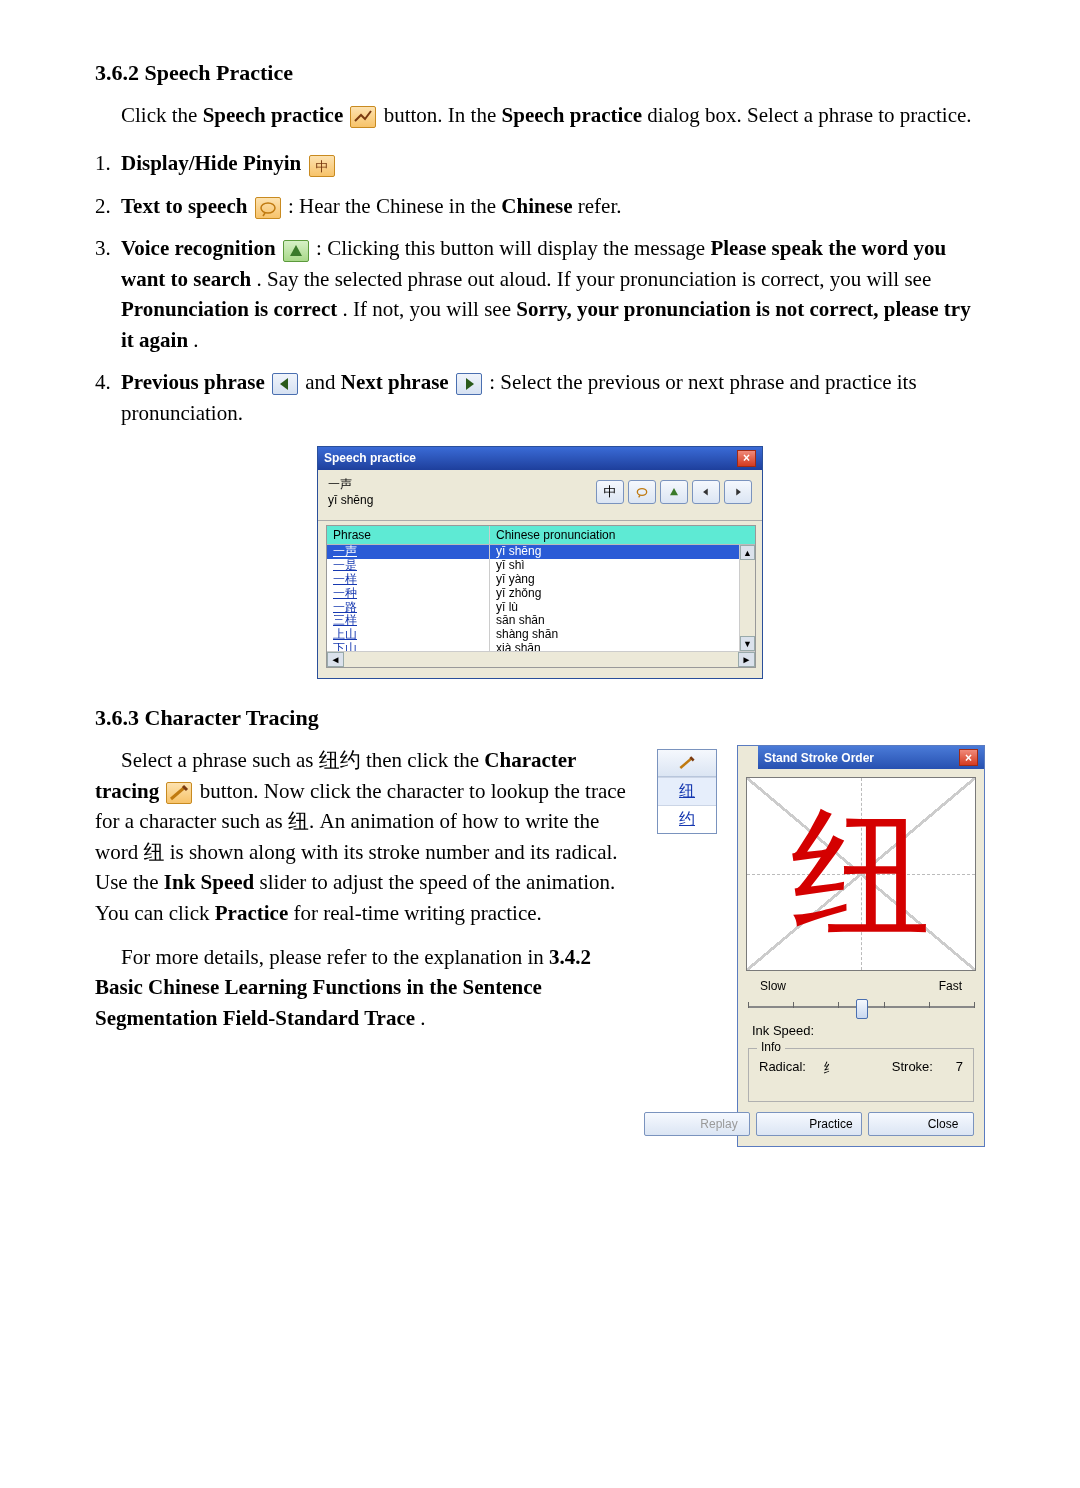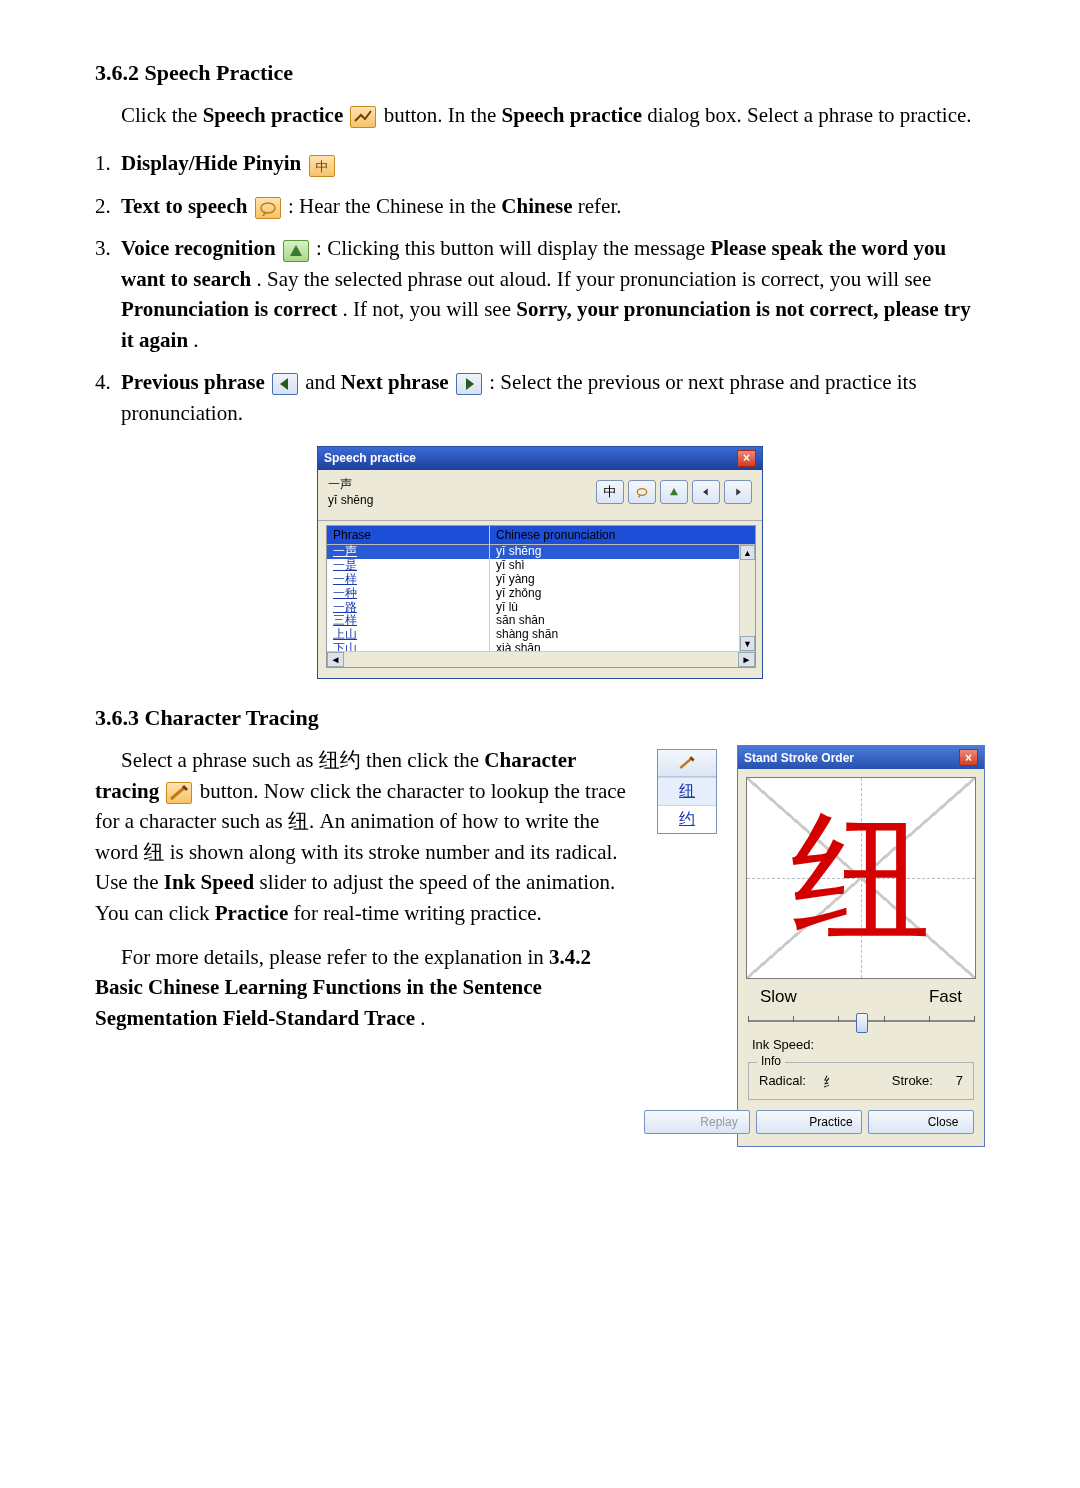--- a/index.html
+++ b/index.html
@@ -108,21 +108,21 @@
     width:26px;height:22px;border:1px solid #7a93be;border-radius:3px;
     background:linear-gradient(#f5f8fd,#dbe5f3);
     display:flex;align-items:center;justify-content:center;
     font-size:13px;
   }
   .sp-body { padding:4px 8px 10px 8px; }
   .sp-tbl {
     border:1px solid #999; background:#fff; width:100%;
     display:flex; flex-direction:column;
   }
-  .sp-head { display:flex; background:#1d4ed8; border-bottom:1px solid #bbb; font-size:12px;align-items:flex-end; }
+  .sp-head { display:flex; background:#5eead4; border-bottom:1px solid #bbb; font-size:12px;align-items:flex-end; }
   .sp-head div { padding:2px 6px; }
   .c1 { width:150px; border-right:1px solid #ccc; }
   .c2 { flex:1; }
   .sp-rows { max-height:106px; overflow:hidden; position:relative; }
   .sp-row { display:flex; font-size:12px; }
   .sp-row div { padding:0 6px; line-height:1.15; }
   .sp-row.sel { background:#2a5bd6; color:#fff; }
   .sp-row .c1 { color:#1638b0; text-decoration:underline; }
   .sp-row.sel .c1 { color:#fff; }
   .sp-scroll {
@@ -166,21 +166,21 @@
   .sso {
     width:246px;height:400px;
     border:1px solid #5a7bc0;
     background:#ece9d8;
     font-family:Tahoma,Arial,sans-serif;font-size:12px;
     display:flex;flex-direction:column;
   }
   .sso-title {
     background:linear-gradient(#4a7bd8,#2750b0);
     color:#fff;font-weight:bold;padding:3px 6px;
-    display:flex;justify-content:space-between;align-items:center;
+    display:flex;justify-content:space-between;align-items:center;margin-left:20px;
   }
   .sso-close{
     width:17px;height:15px;background:linear-gradient(#f08a7a,#d43a1f);
     border:1px solid #a02a14;color:#fff;font-weight:bold;
     display:flex;align-items:center;justify-content:center;font-size:12px;line-height:1;
   }
   .canvas-wrap{
     margin:8px;border:1px solid #7a7a7a;background:#fff;
     height:200px;display:flex;align-items:center;justify-content:center;position:relative;
   }
@@ -200,35 +200,35 @@
       linear-gradient(to top left,transparent 49.5%,#ccc 49.5%,#ccc 50.5%,transparent 50.5%);
   }
   .glyph{
     font-size:140px;color:#d40000;font-family:"KaiTi","STKaiti",serif;
     position:relative;z-index:2;line-height:1;
   }
   .slider-row{
     display:flex;align-items:center;justify-content:center;gap:10px;
     padding:4px 10px 2px;
   }
-  .slider-lbl{display:flex;justify-content:space-between;font-size:17px;padding:0 22px;}
+  .slider-lbl{display:flex;justify-content:space-between;font-size:12px;padding:0 22px;}
   .slider{
     flex:1;height:20px;position:relative;
   }
   .slider .track{
     position:absolute;left:0;right:0;top:9px;height:2px;background:#888;
   }
   .slider .tick{position:absolute;top:5px;width:1px;height:6px;background:#666;}
   .slider .thumb{
     position:absolute;top:2px;width:10px;height:18px;border:1px solid #4a6fb0;
     background:linear-gradient(#f4f8fe,#c9d8ef);border-radius:2px;
   }
   .ink-row{padding:4px 14px 10px;font-size:13px;}
   .info-grp{
-    margin:0 10px 10px;border:1px solid #b0b0b0;padding:10px 10px 8px;position:relative;
+    margin:0 10px 10px;border:1px solid #b0b0b0;padding:10px 10px 24px;position:relative;
   }
   .info-grp .lg{
     position:absolute;top:-9px;left:8px;background:#ece9d8;padding:0 4px;font-size:12px;
   }
   .info-line{display:flex;gap:8px;font-size:13px;}
   .info-line .lbl{min-width:56px;}
   .btnrow{display:flex;justify-content:flex-end;gap:6px;padding:0 10px 10px;}
   .wbtn{
     min-width:60px;height:22px;border:1px solid #7a93be;border-radius:2px;
     background:linear-gradient(#f6f9fe,#dbe5f3);font-size:12px;

